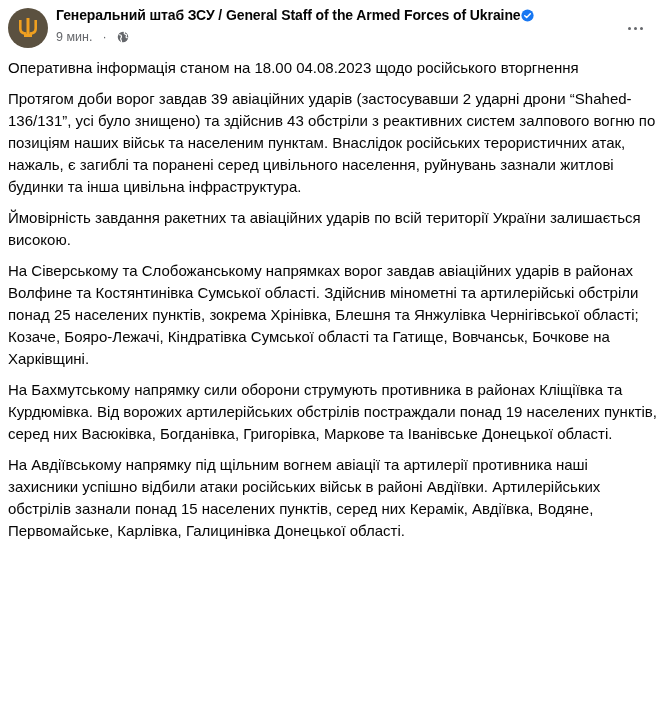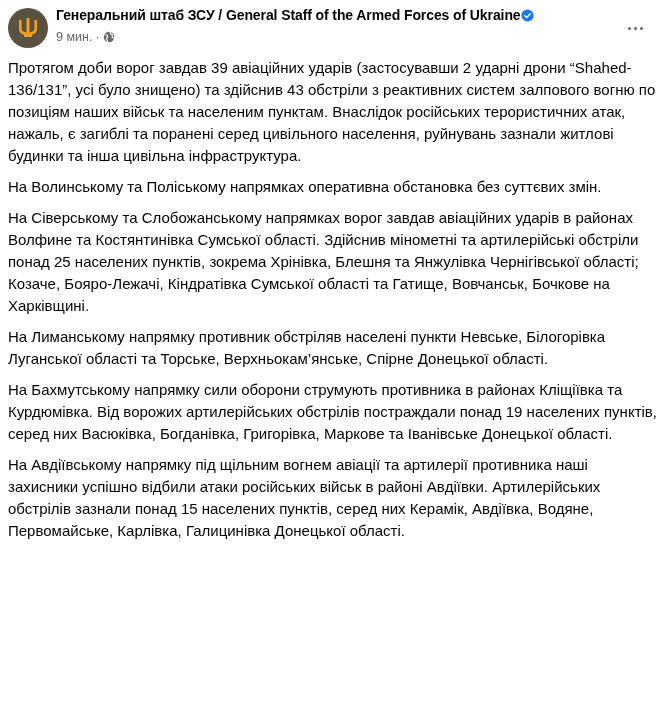--- a/index.html
+++ b/index.html
@@ -2,21 +2,21 @@
 <html><head>
 <meta charset="utf-8">
 <style>
   html, body { margin: 0; padding: 0; background: #ffffff; }
   body { width: 667px; height: 717px; overflow: hidden; font-family: "Liberation Sans", sans-serif; color: #050505; }
   .header { position: relative; height: 54px; }
   .avatar { position: absolute; left: 8px; top: 8px; width: 40px; height: 40px; border-radius: 50%; background: #5b5140; display: flex; align-items: center; justify-content: center; }
   .name-row { position: absolute; left: 56px; top: 7px; display: flex; align-items: center; gap: 0; }
   .name { font-size: 14px; font-weight: bold; color: #050505; letter-spacing: -0.1px; }
   .verified { width: 13px; height: 13px; display: inline-block; }
-  .meta { position: absolute; left: 56px; top: 30px; font-size: 12.5px; color: #65676b; display: flex; align-items: center; gap: 3px; }
+  .meta { position: absolute; left: 56px; top: 30px; font-size: 12.5px; color: #65676b; display: flex; align-items: center; gap: 10px; }
   .more { position: absolute; left: 622px; top: 18px; width: 26px; height: 20px; display: flex; align-items: center; justify-content: center; gap: 3px; }
   .more span { width: 3px; height: 3px; border-radius: 50%; background: #65676b; display: block; }
   .body { position: absolute; left: 8px; top: 57px; width: 650px; font-size: 15px; line-height: 22px; color: #050505; }
   .body p { margin: 0 0 9px 0; }
 </style>
 </head>
 <body>
 
 <div class="header">
   <div class="avatar">
@@ -48,19 +48,19 @@
   </div>
 
   <div class="more">
     <span></span>
     <span></span>
     <span></span>
   </div>
 </div>
 
 <div class="body">
+  <p>Оперативна інформація станом на 18.00 04.08.2023 щодо російського вторгнення</p>
   <p>Протягом доби ворог завдав 39 авіаційних ударів (застосувавши 2 ударні дрони “Shahed-136/131”, усі було знищено) та здійснив 43 обстріли з реактивних систем залпового вогню по позиціям наших військ та населеним пунктам. Внаслідок російських терористичних атак, нажаль, є загиблі та поранені серед цивільного населення, руйнувань зазнали житлові будинки та інша цивільна інфраструктура.</p>
-  <p>На Волинському та Поліському напрямках оперативна обстановка без суттєвих змін.</p>
+  <p>Ймовірність завдання ракетних та авіаційних ударів по всій території України залишається високою.</p>
   <p>На Сіверському та Слобожанському напрямках ворог завдав авіаційних ударів в районах Волфине та Костянтинівка Сумської області. Здійснив мінометні та артилерійські обстріли понад 25 населених пунктів, зокрема Хрінівка, Блешня та Янжулівка Чернігівської області; Козаче, Бояро-Лежачі, Кіндратівка Сумської області та Гатище, Вовчанськ, Бочкове на Харківщині.</p>
-  <p>На Лиманському напрямку противник обстріляв населені пункти Невське, Білогорівка Луганської області та Торське, Верхньокам’янське, Спірне Донецької області.</p>
   <p>На Бахмутському напрямку сили оборони струмують противника в районах Кліщіївка та Курдюмівка. Від ворожих артилерійських обстрілів постраждали понад 19 населених пунктів, серед них Васюківка, Богданівка, Григорівка, Маркове та Іванівське Донецької області.</p>
   <p>На Авдіївському напрямку під щільним вогнем авіації та артилерії противника наші захисники успішно відбили атаки російських військ в районі Авдіївки. Артилерійських обстрілів зазнали понад 15 населених пунктів, серед них Керамік, Авдіївка, Водяне, Первомайське, Карлівка, Галицинівка Донецької області.</p>
 </div>
 
 </body></html>

